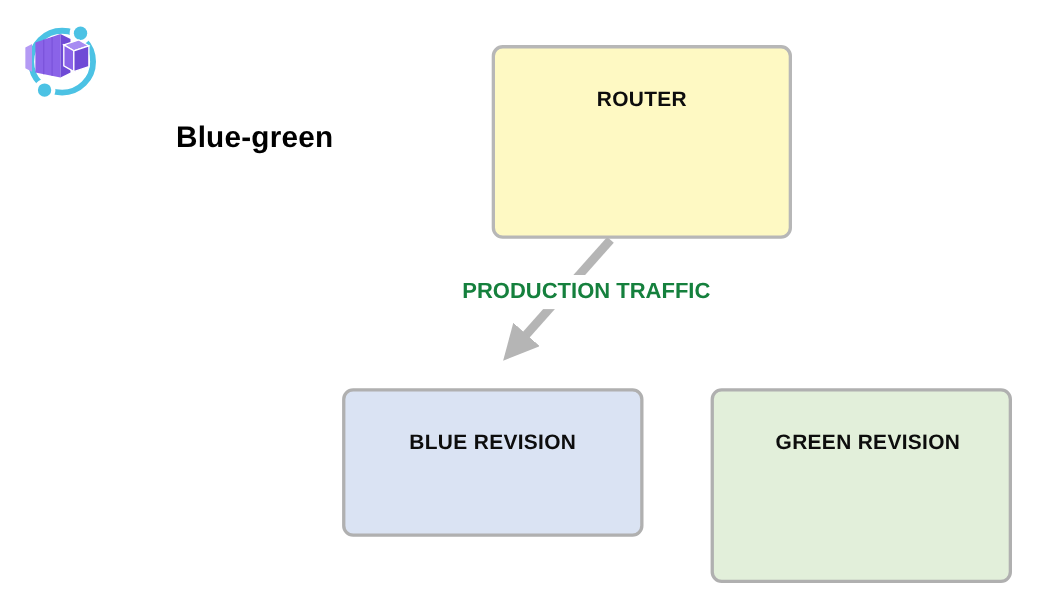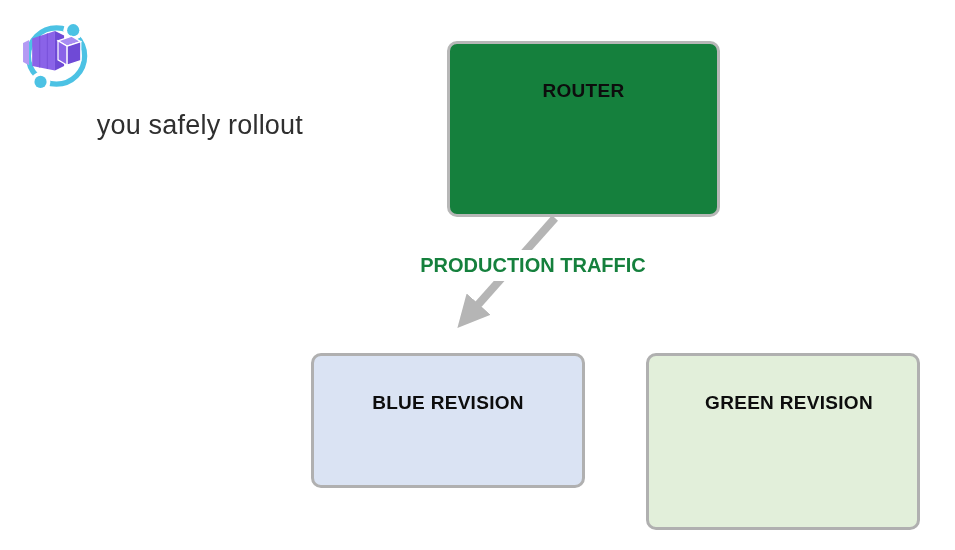--- a/index.html
+++ b/index.html
@@ -94,33 +94,33 @@
     <line x1="36" y1="24.4" x2="36" y2="71" stroke-width="1.4" stroke="#7a52da"></line>
     <g stroke="#ffffff" stroke-width="1.6">
       <polygon points="50,34 68,28 80,35 62,41" fill="#a78cf2"></polygon>
       <polygon points="50,34 62,41 62,66 50,59" fill="#8a63e8"></polygon>
       <polygon points="62,41 80,35 80,60 62,66" fill="#6f4ad6"></polygon>
     </g>
   </svg>
 </div>
 
 <div class="intro">
-  <div>you safely rollout</div>
+  <div class="bold-line">Blue-green</div>
 </div>
 
 <svg class="arrow-layer" aria-hidden="true">
   <defs>
     <marker id="ah" viewBox="0 0 10 10" refX="5" refY="5" markerWidth="4" markerHeight="4" orient="auto">
       <path d="M0,0 L10,5 L0,10 z" fill="#b5b5b5"></path>
     </marker>
   </defs>
   <line x1="555" y1="218" x2="468" y2="316" stroke-width="8" marker-end="url(#ah)" stroke="#b5b5b5"></line>
 </svg>
 
-<div class="node node-router" style="background-color: #15803d; border-color: rgb(183, 183, 183);">
+<div class="node node-router" style="background-color: #fef9c3; border-color: rgb(183, 183, 183);">
   <span class="node-label">ROUTER</span>
 </div>
 
 <div class="traffic-label">PRODUCTION TRAFFIC</div>
 
 <div class="node node-blue" style="background-color: rgb(218, 227, 243); border-color: rgb(176, 176, 176);">
   <span class="node-label">BLUE REVISION</span>
 </div>
 
 <div class="node node-green" style="background-color: rgb(226, 239, 218); border-color: rgb(176, 176, 176); padding-left: 12px;">

